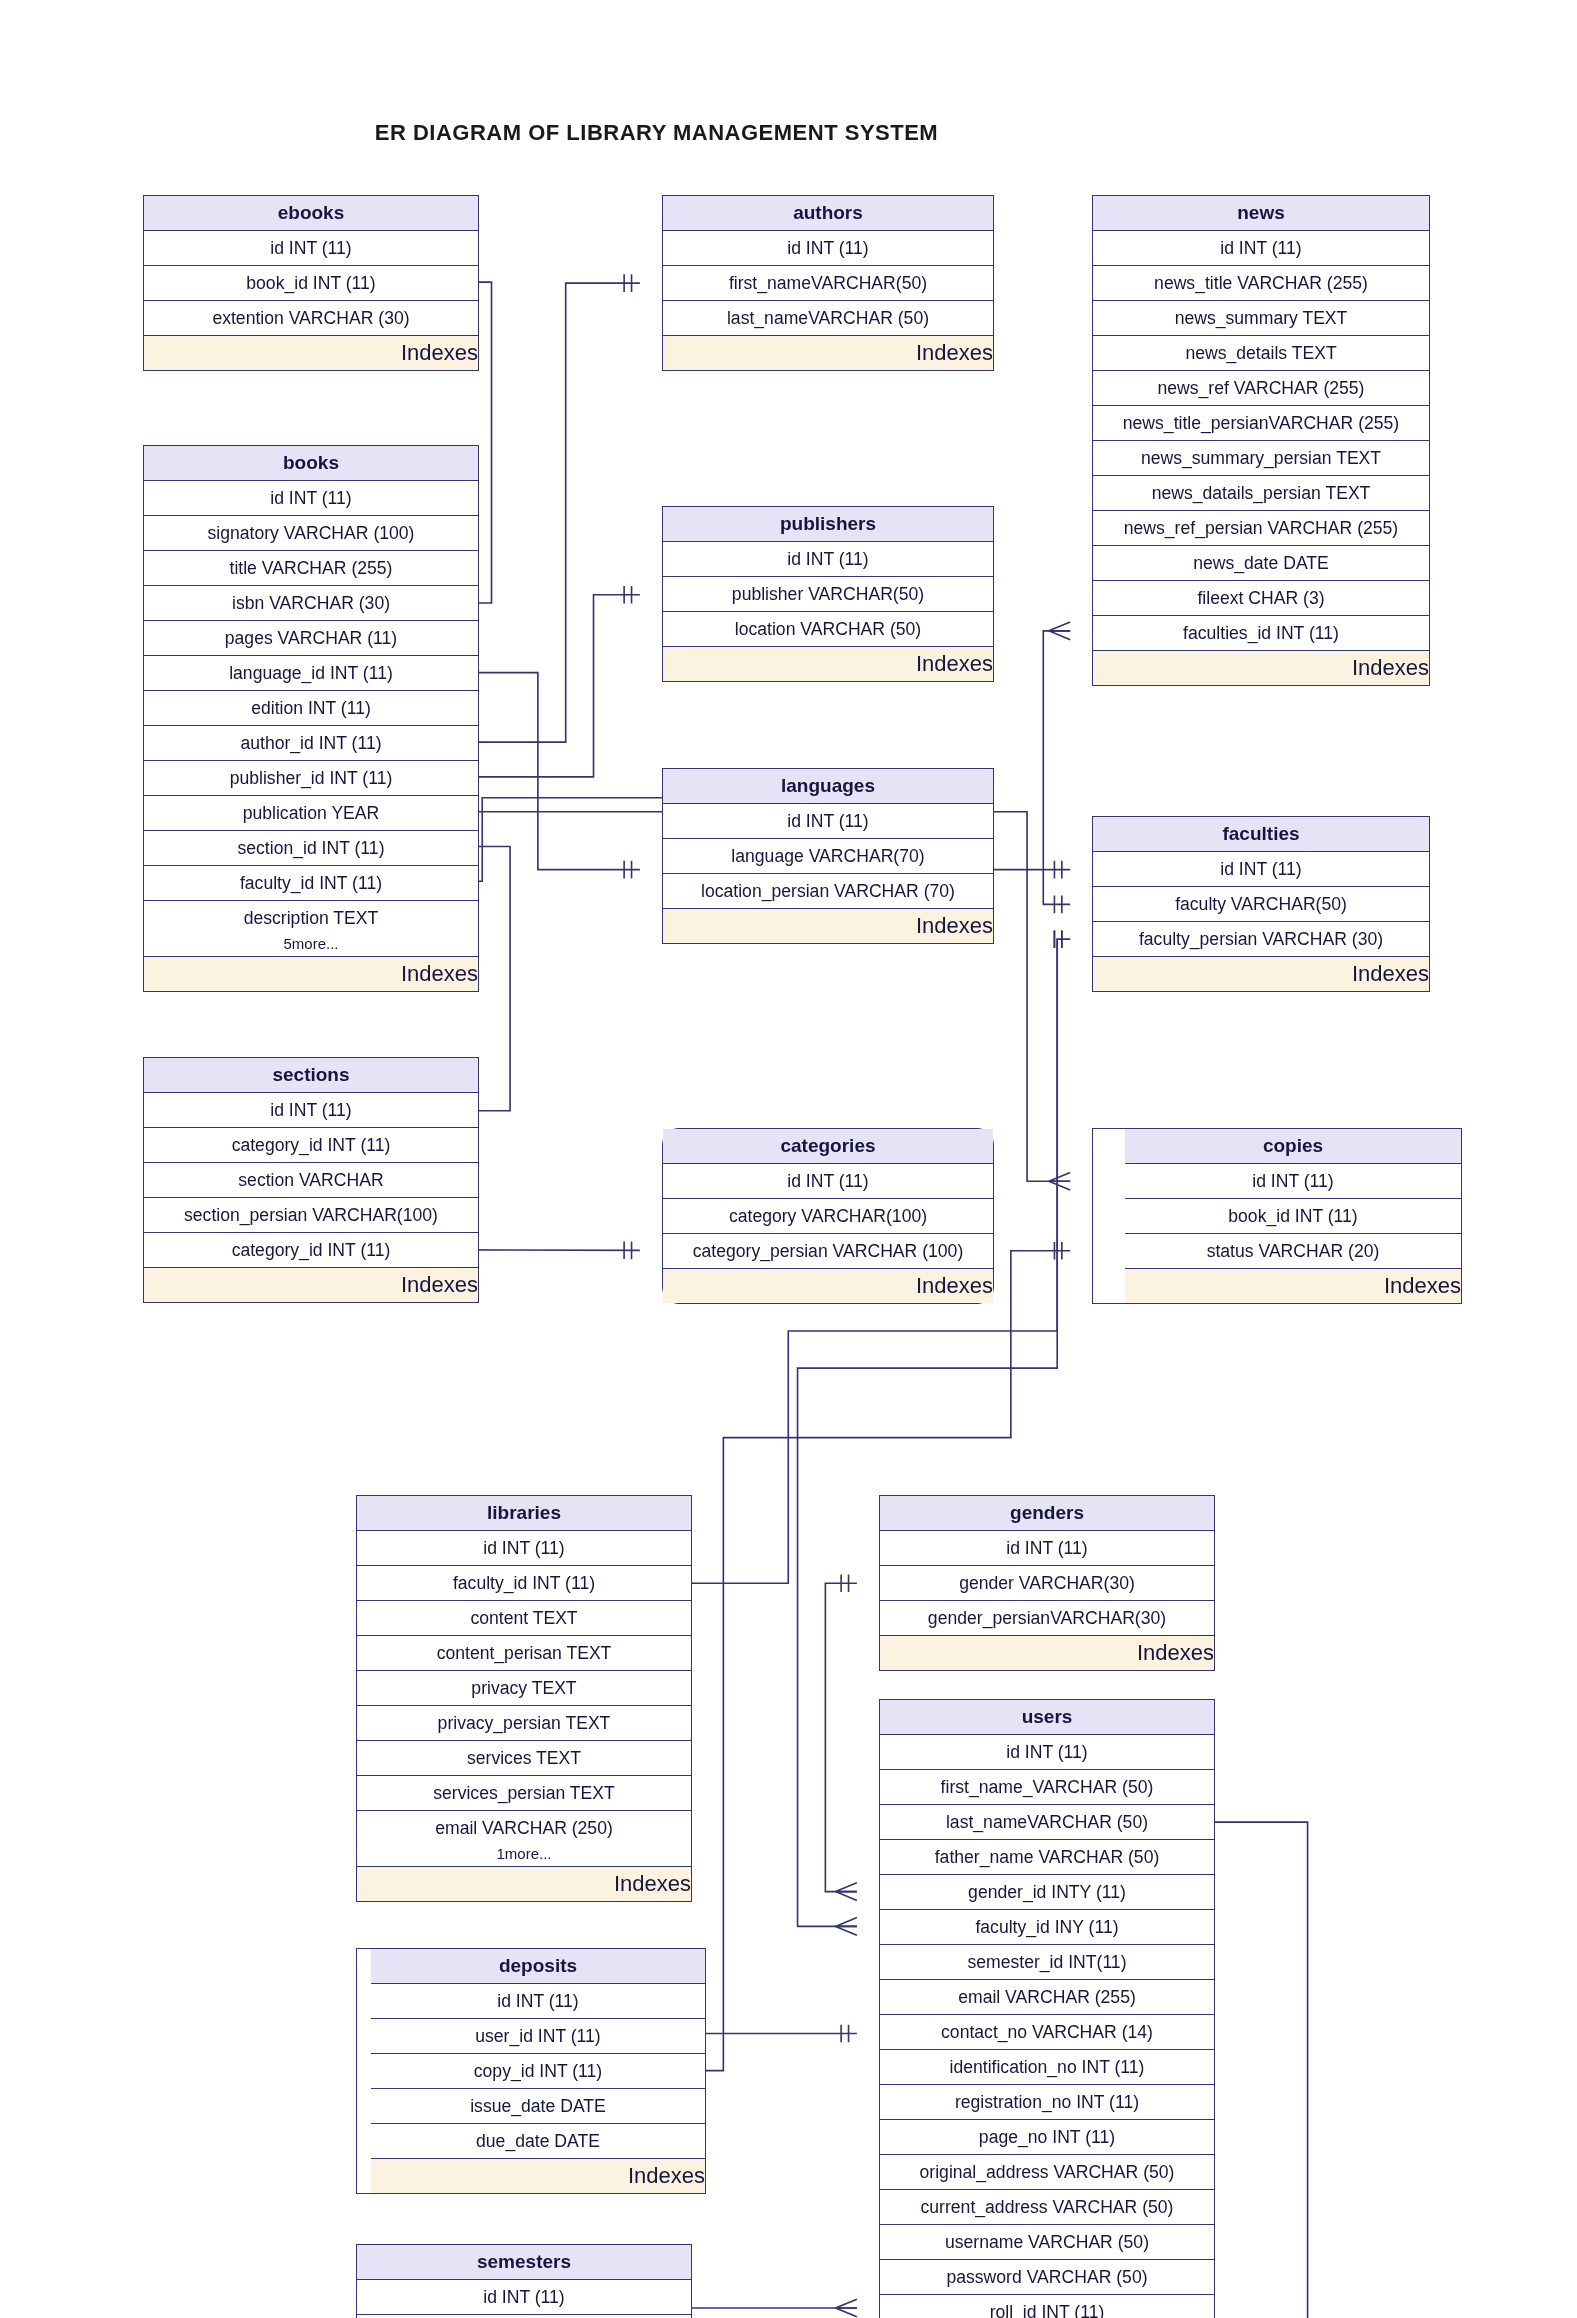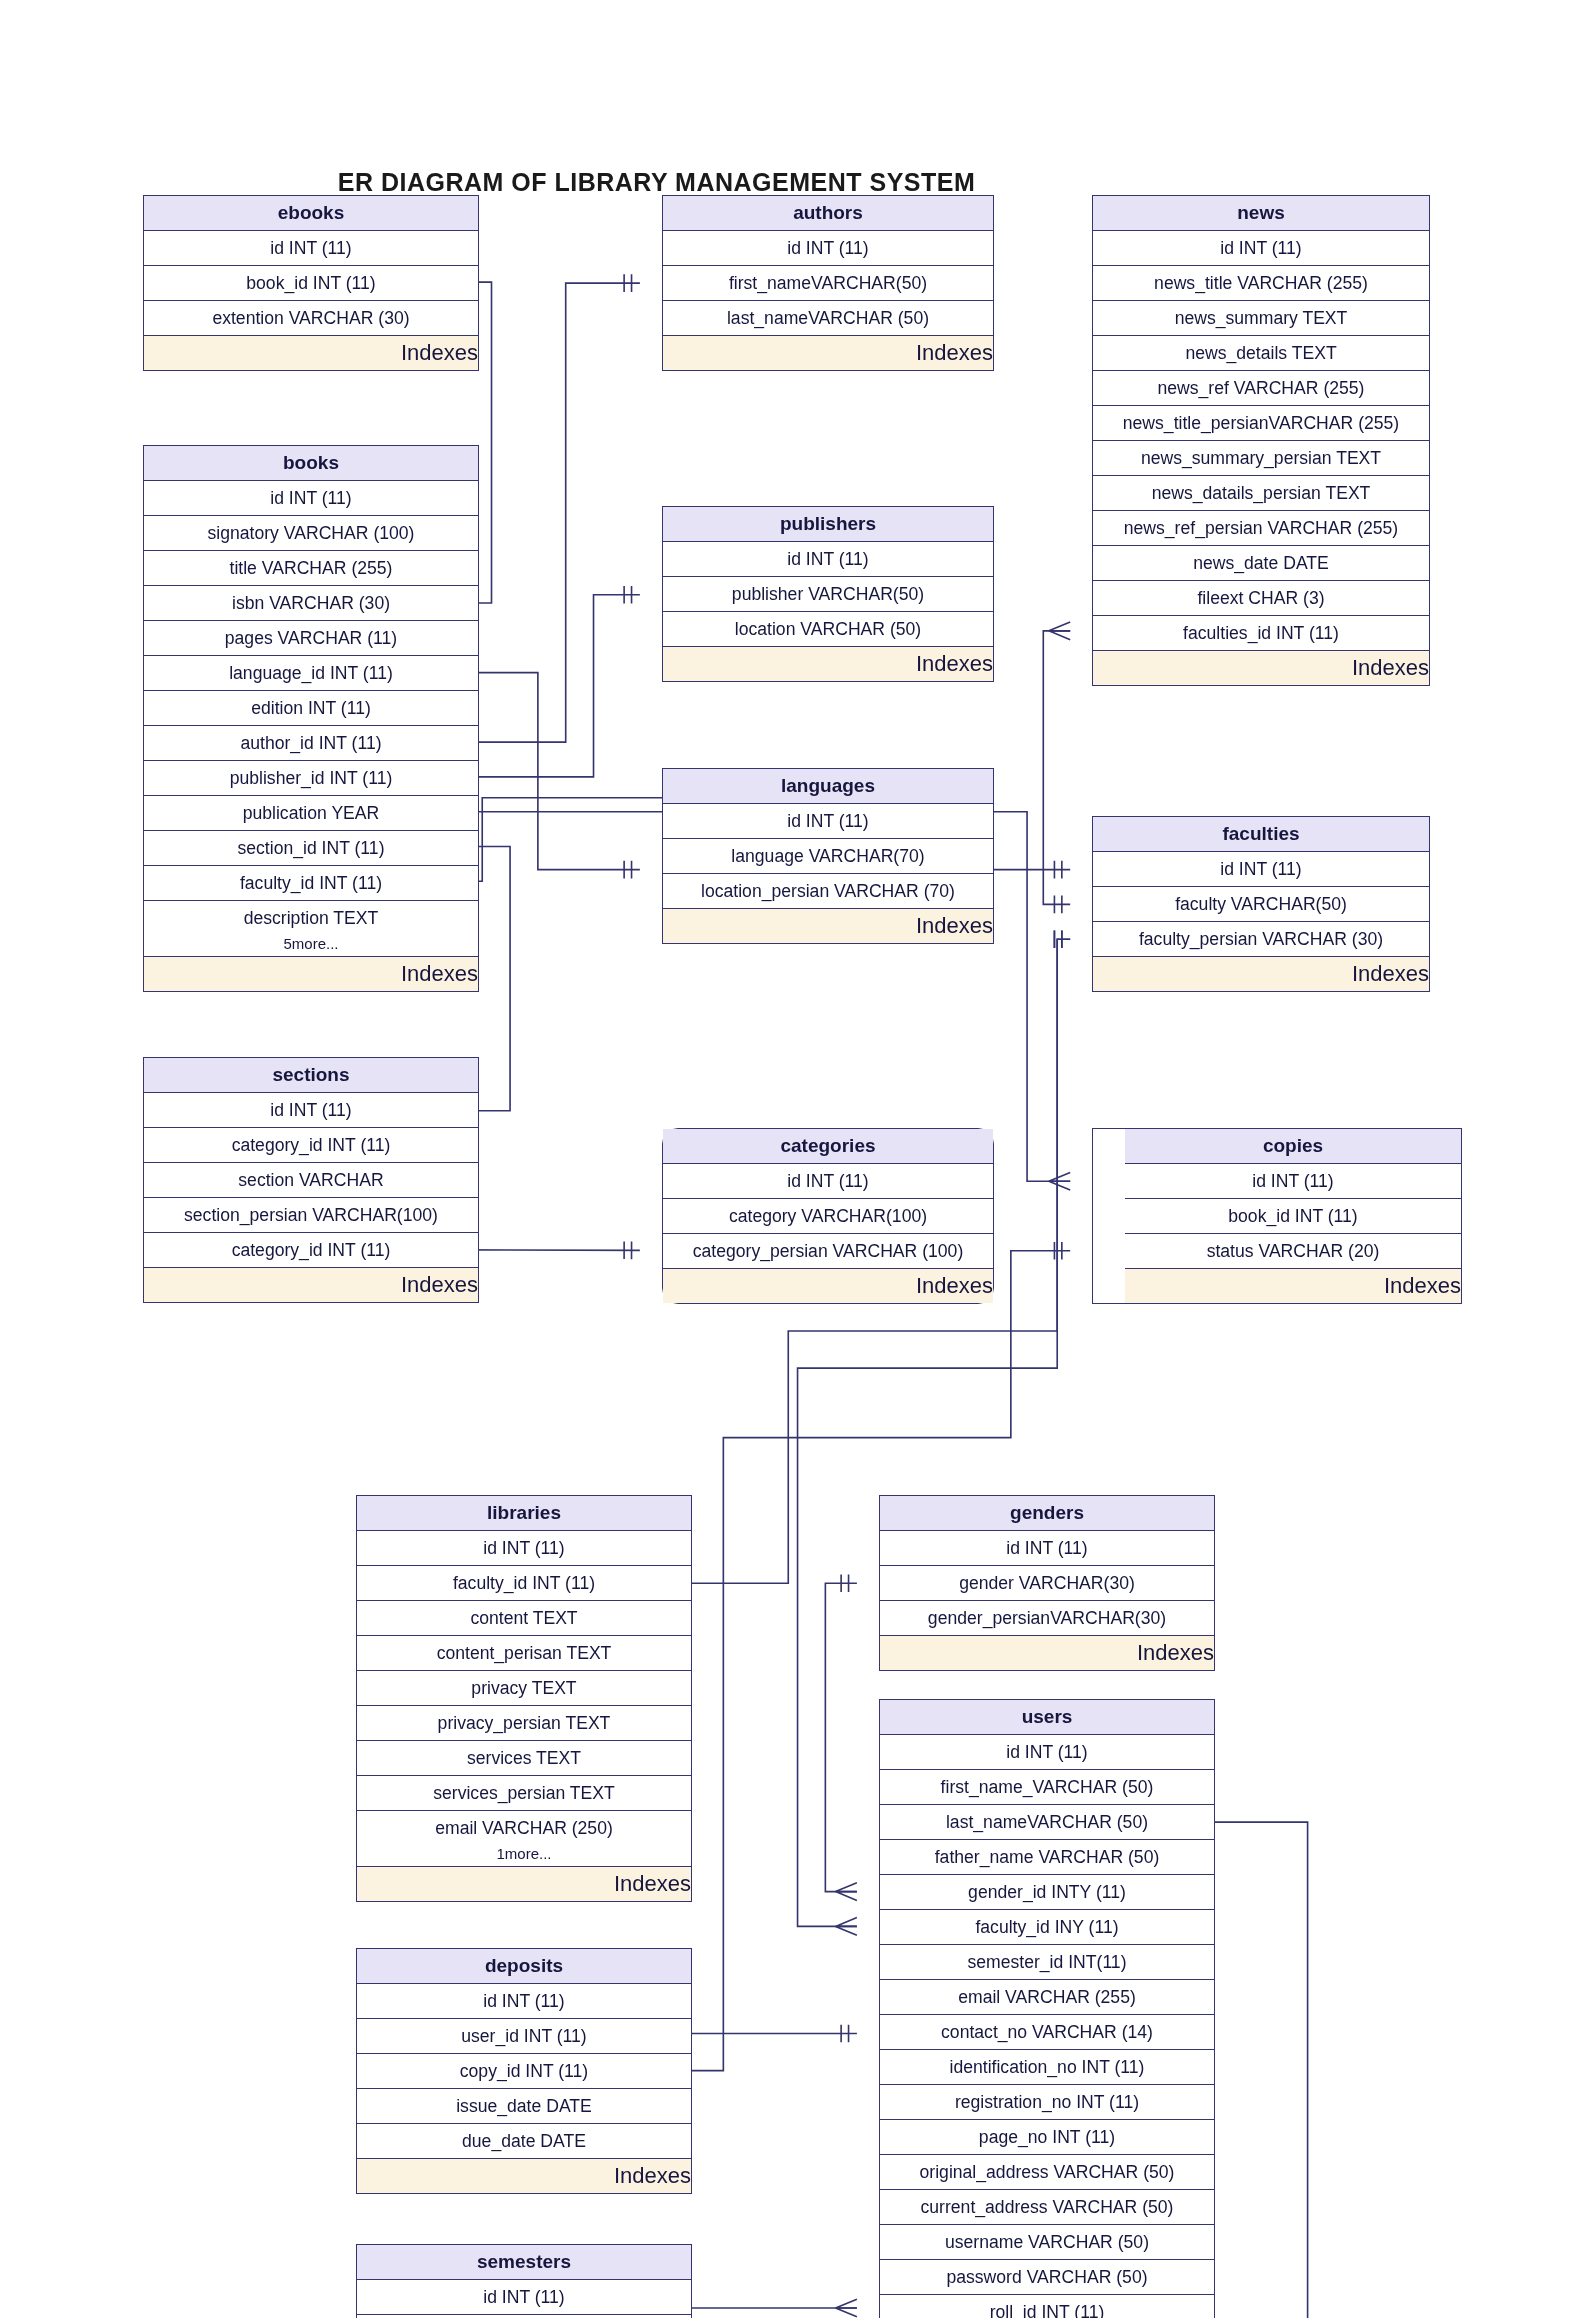--- a/index.html
+++ b/index.html
@@ -9,21 +9,21 @@
     --rowbg:#ffffff;
     --text:#16163e;
     --title:#1a1a1a;
     --logoblack:#111111;
     --logopink:#e8187d;
   }
   *{margin:0;padding:0;}
   html,body{width:1577px;height:3001px;background:#ffffff;
     font-family:"Liberation Sans","DejaVu Sans",sans-serif;position:relative;}
   .page-title{position:absolute;left:0;top:120px;width:1313px;text-align:center;
-    font-size:25px;font-weight:700;color:var(--title);letter-spacing:0.5px;z-index:3;margin-top:48px;}
+    font-size:22px;font-weight:700;color:var(--title);letter-spacing:0.5px;z-index:3;}
   svg.lines{position:absolute;left:0;top:0;z-index:1;}
   #diagram-canvas{position:absolute;left:0;top:0;width:1577px;height:3001px;}
   .entity-table{position:absolute;z-index:2;background:var(--rowbg);
     border:1.4px solid var(--line);color:var(--text);margin-left:22px;}
   .entity-header{height:34px;line-height:34px;text-align:center;font-weight:700;
     font-size:19px;background:var(--headbg);white-space:nowrap;overflow:hidden;}
   .entity-row{height:34px;line-height:34px;border-top:0.9px solid var(--line);
     text-align:center;font-size:17.6px;white-space:nowrap;overflow:hidden;}
   .entity-more{height:21.3px;line-height:17.6px;text-align:center;font-size:15px;}
   .entity-footer{height:34px;line-height:34px;border-top:0.9px solid var(--line);
@@ -215,21 +215,21 @@
       <div class="entity-row">contact_no VARCHAR (14)</div>
       <div class="entity-row">identification_no INT (11)</div>
       <div class="entity-row">registration_no INT (11)</div>
       <div class="entity-row">page_no INT (11)</div>
       <div class="entity-row">original_address VARCHAR (50)</div>
       <div class="entity-row">current_address VARCHAR (50)</div>
       <div class="entity-row">username VARCHAR (50)</div>
       <div class="entity-row">password VARCHAR (50)</div>
       <div class="entity-row">roll_id INT (11)</div>
     </div>
-    <div class="entity-table" style="left: 334px; top: 1948px; width: 334px;">
+    <div class="entity-table" style="left: 334px; top: 1948px; width: 334px; padding-left: 14px;">
       <div class="entity-header">deposits</div>
       <div class="entity-row">id INT (11)</div>
       <div class="entity-row">user_id INT (11)</div>
       <div class="entity-row">copy_id INT (11)</div>
       <div class="entity-row">issue_date DATE</div>
       <div class="entity-row">due_date DATE</div>
       <div class="entity-footer">Indexes</div>
     </div>
     <div class="entity-table" style="left: 334px; top: 2244px; width: 334px;">
       <div class="entity-header">semesters</div>

